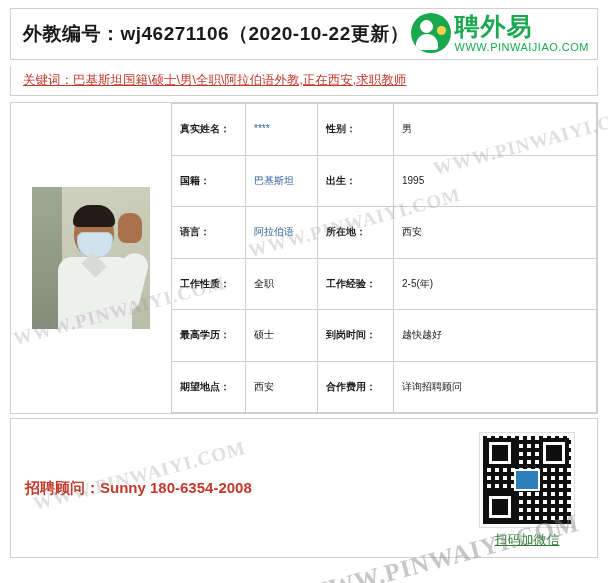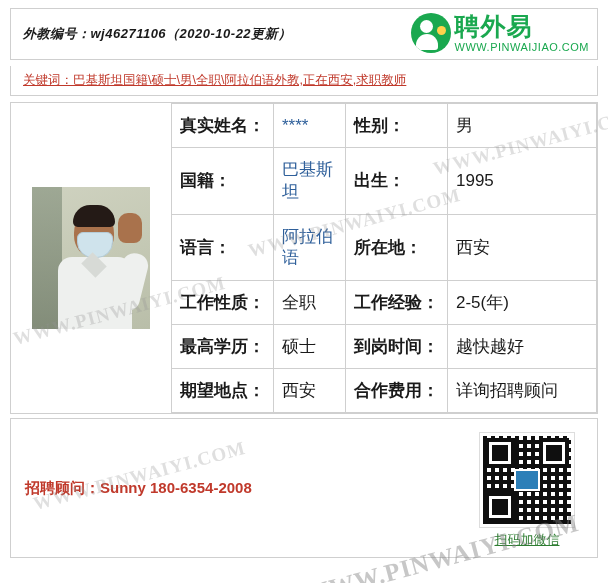--- a/index.html
+++ b/index.html
@@ -27,25 +27,24 @@
     position: relative;
     height: 52px;
     border: 1px solid #cfcfcf;
     box-sizing: border-box;
     background: #ffffff;
     display: flex;
     align-items: center;
   }
   .header-title {
     padding-left: 12px;
-    font-size: 13px;
+    font-size: 19px;
     font-weight: bold;
     letter-spacing: 0.5px;
     white-space: nowrap;
-    font-style: italic;
   }
   .logo {
     position: absolute;
     right: 8px;
     top: 4px;
     display: flex;
     align-items: center;
     gap: 4px;
   }
   .logo-mark {
@@ -202,21 +201,21 @@
     position: absolute;
     left: 86px; top: 26px;
     width: 24px; height: 30px;
     border-radius: 10px 10px 8px 8px;
     background: #a9724c;
   }
 
   table.info {
     border-collapse: collapse;
     flex: 1;
-    font-size: 17px;
+    font-size: 10px;
   }
   table.info td {
     border: 1px solid #cfcfcf;
     padding: 4px 8px;
     height: 34px;
     vertical-align: middle;
     box-sizing: border-box;
   }
   td.label {
     width: 74px;

